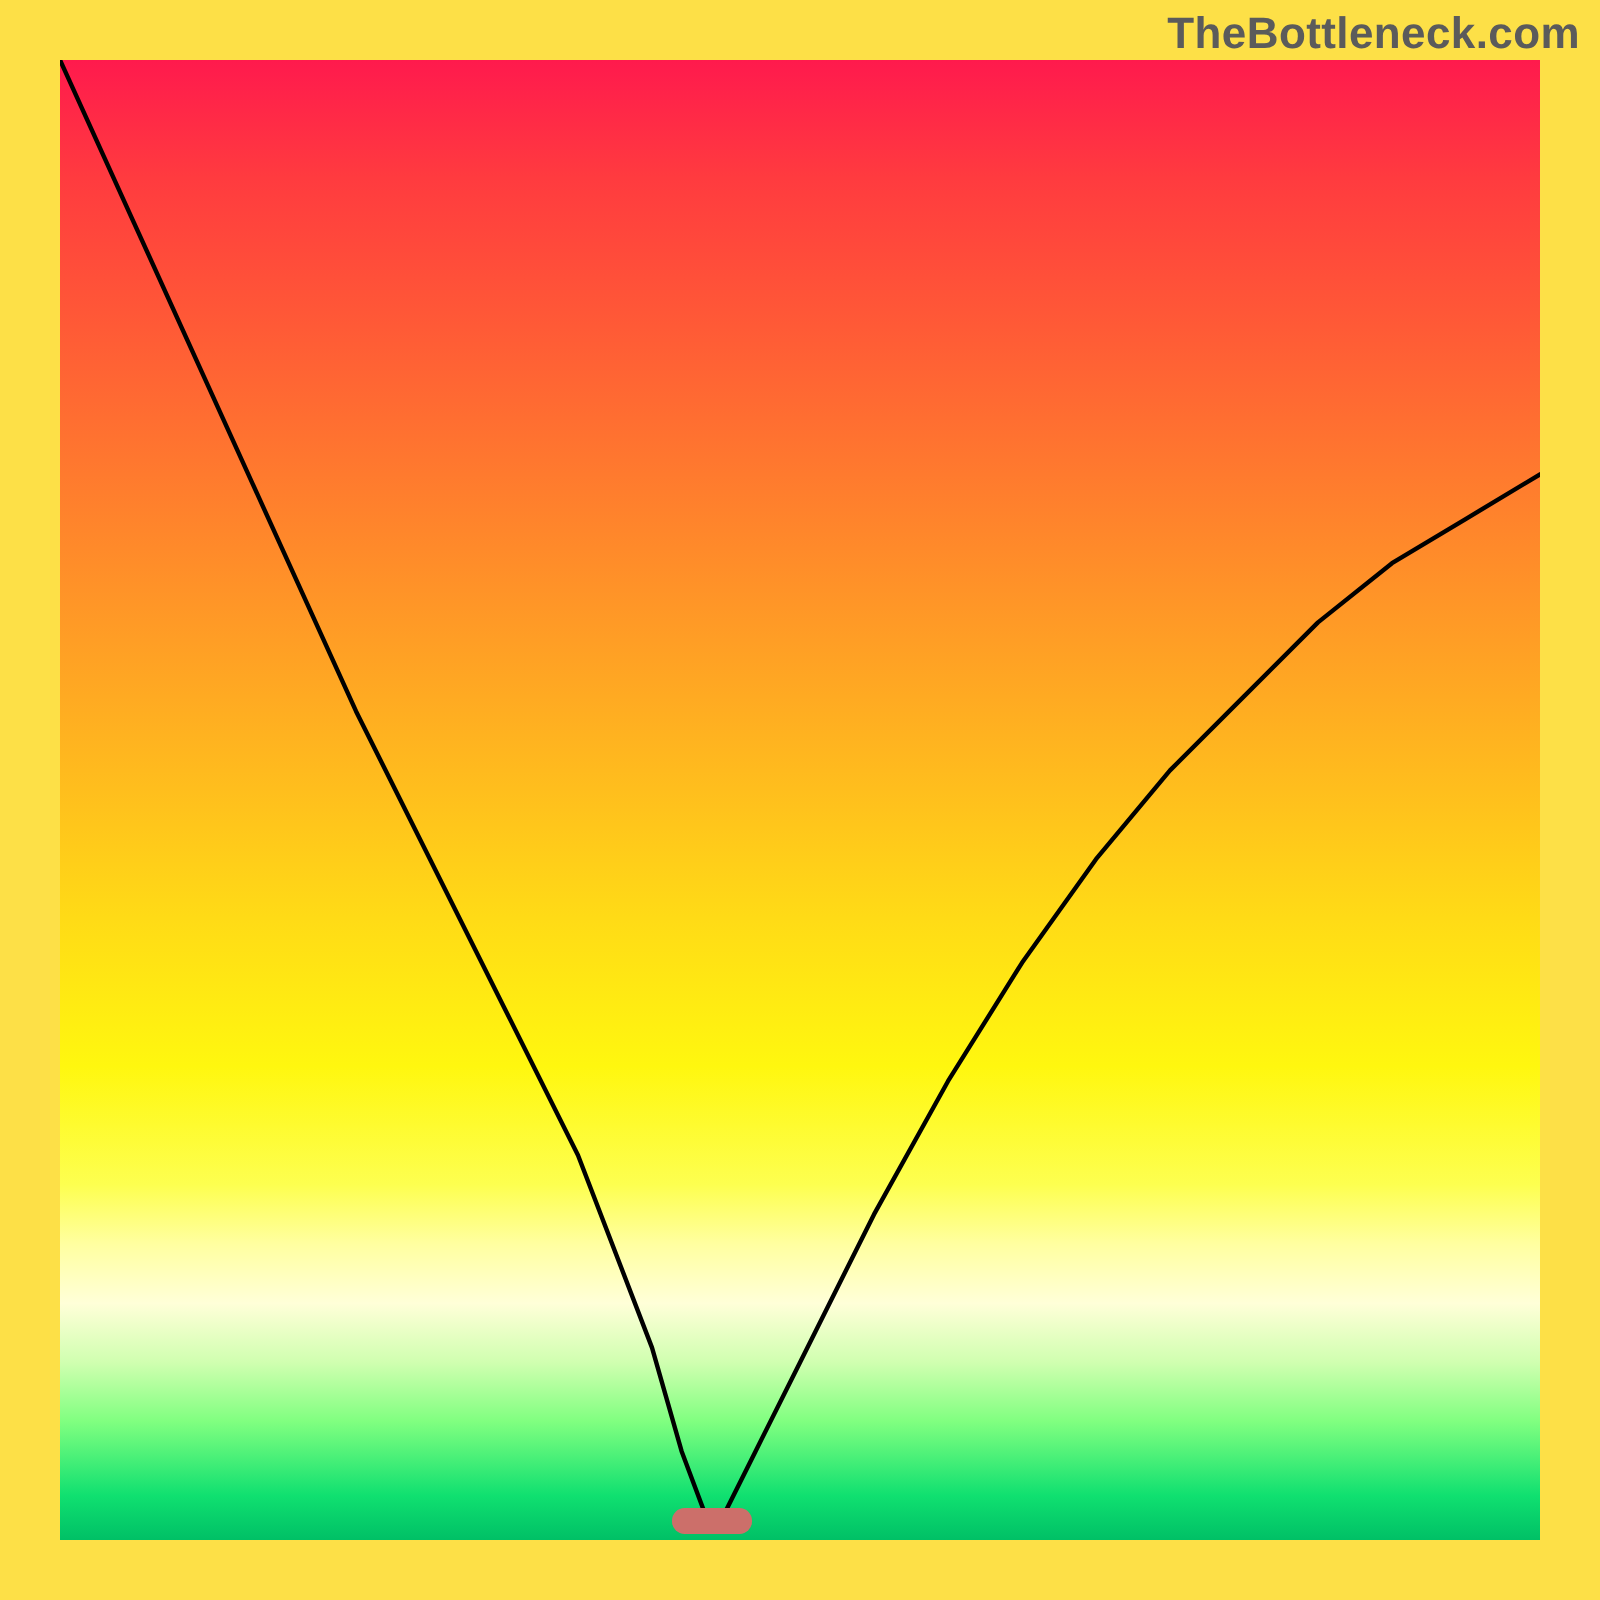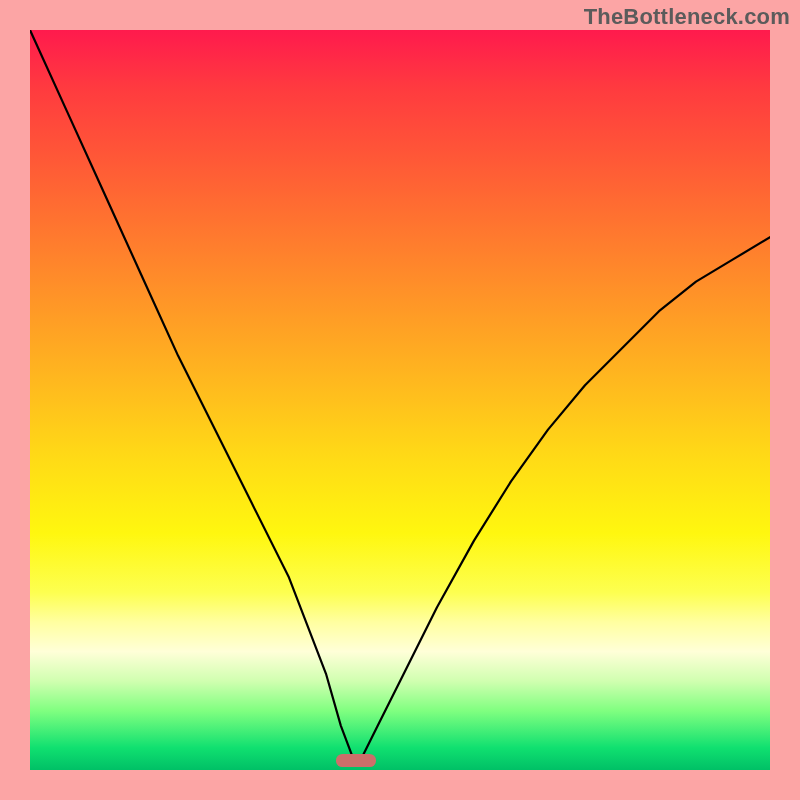--- a/index.html
+++ b/index.html
@@ -7,21 +7,21 @@
     padding: 0;
     width: 800px;
     height: 800px;
     overflow: hidden;
     font-family: Arial, Helvetica, sans-serif;
   }
   .frame {
     position: relative;
     width: 800px;
     height: 800px;
-    background: #fca5a5;
+    background: #fde047;
   }
   .plot-area {
     position: absolute;
     left: 30px;
     top: 30px;
     width: 740px;
     height: 740px;
     background: linear-gradient(to bottom,
       #ff1a4d 0%,
       #ff3b3f 8%,

